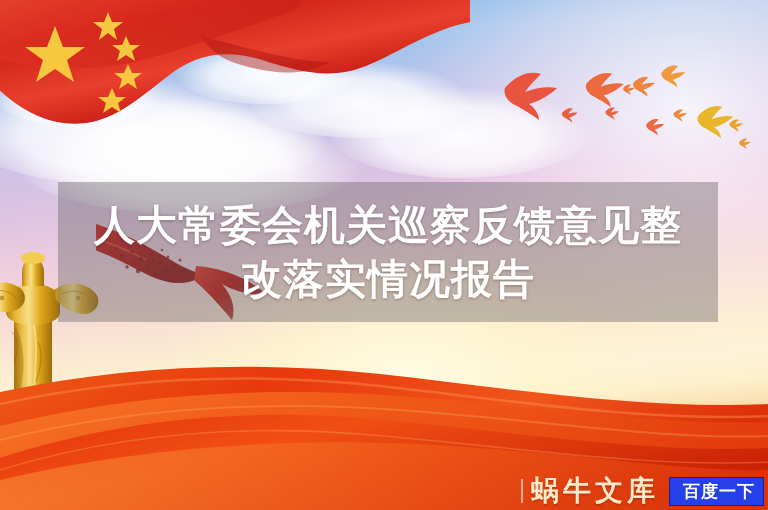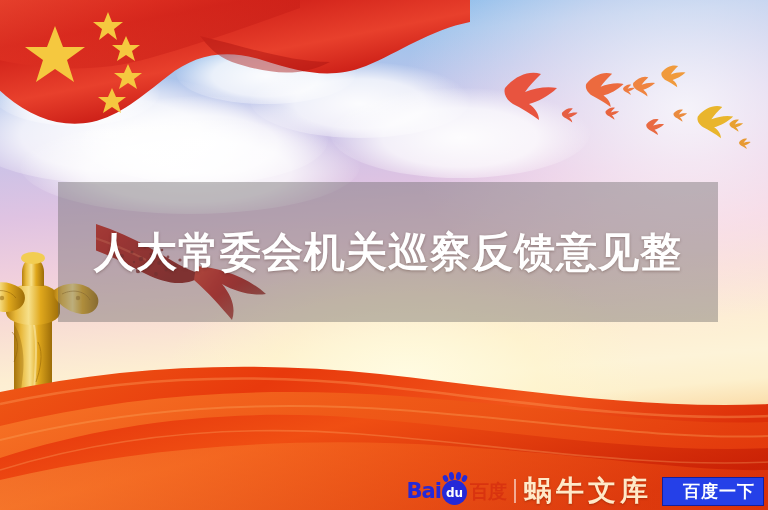--- a/index.html
+++ b/index.html
@@ -135,21 +135,21 @@
   }
   #baidu-search-button {
     margin-left:10px;
     background:#2540e8;
     border:1px solid #16209b;
     color:#ffffff;
     font-size:17px;
     letter-spacing:1px;
     font-weight:600;
     font-family:"DejaVu Sans","Liberation Sans",sans-serif;
-    padding:3px 8px 4px 20px;
+    padding:3px 8px 4px 13px;
     line-height:20px;
     white-space:nowrap;
     cursor:pointer;
   }
 </style>
 </head>
 <body>
 
 <div id="poster">
 
@@ -370,37 +370,25 @@
       <path d="M0,128 C110,92 230,78 360,88 C500,99 640,124 768,118 L768,180 L0,180 Z" fill="url(#w3)" opacity=".9"></path>
       <path d="M0,150 C140,116 300,106 450,116 C590,125 690,142 768,140 L768,180 L0,180 Z" fill="url(#w4)" opacity=".55"></path>
       <path d="M0,74 C120,48 250,42 380,56 C500,69 640,92 768,86" stroke="#fb9350" stroke-width="2.5" fill="none" opacity=".45"></path>
       <path d="M0,110 C130,78 260,70 400,80 C540,90 660,110 768,106" stroke="#fba85f" stroke-width="2" fill="none" opacity=".35"></path>
       <path d="M0,140 C110,106 230,94 360,104 C500,115 640,138 768,132" stroke="#ffb46c" stroke-width="1.6" fill="none" opacity=".3"></path>
     </svg>
   </div>
 
   <div id="title-band">
     <div class="tline">人大常委会机关巡察反馈意见整</div>
+    <div class="tline">改落实情况报告</div>
   </div>
 
   <div id="footer-bar">
 
-    <div class="baidu-logo">
-      <span class="bai-text">Bai</span>
-      <span class="paw">
-        <span class="paw-toes">
-          <i></i>
-            <i></i>
-            <i></i>
-            <i></i>
-        </span>
-        <span>du</span>
-      </span>
-      <span class="baidu-cn">百度</span>
-    </div>
 
     <div class="wm-divider"></div>
 
     <div class="wm-title">蜗牛文库</div>
 
     <button id="baidu-search-button">百度一下</button>
   </div>
 
 </div>
 

